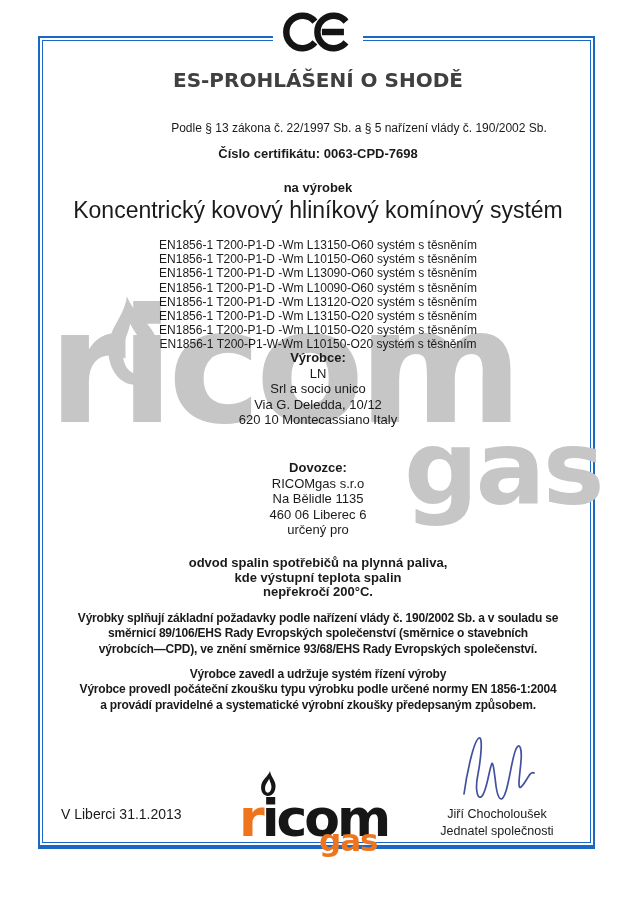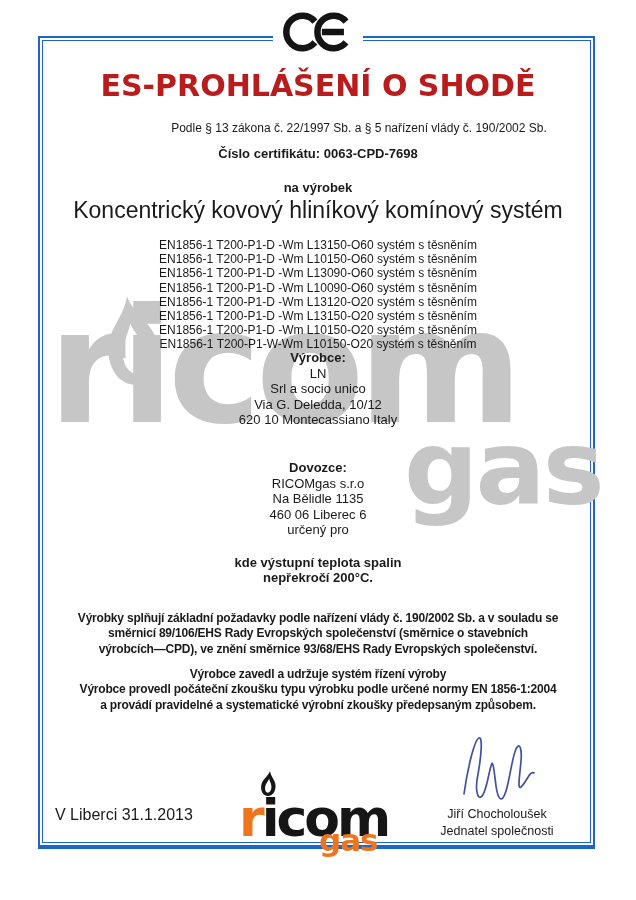--- a/index.html
+++ b/index.html
@@ -27,36 +27,36 @@
     position:absolute;left:48px;top:292px;font-family:"DejaVu Sans",sans-serif;
     font-weight:bold;font-size:158px;line-height:150px;letter-spacing:-6px;
   }
   .wm-gas{
     position:absolute;left:404px;top:416px;font-family:"DejaVu Sans",sans-serif;
     font-weight:bold;font-size:104px;line-height:104px;letter-spacing:-3px;
   }
   .wm-flame{position:absolute;left:102px;top:296px;transform:rotate(-7deg);}
   
   .blk{position:absolute;left:0;width:636px;text-align:center;z-index:3;}
-  .title{top:68px;font-family:"DejaVu Sans",sans-serif;font-weight:bold;font-size:30px;color:#b91c1c;letter-spacing:0px;}
+  .title{top:68px;font-family:"DejaVu Sans",sans-serif;font-weight:bold;font-size:20px;color:#404040;letter-spacing:0px;}
   .law{top:121px;font-size:12px;margin-left:41px;}
   .certnum{top:146px;font-size:13px;font-weight:bold;}
   .intro{top:180px;font-size:13px;font-weight:bold;}
   .product-title{top:197px;font-size:23px;}
   .codes{top:238px;font-size:12px;line-height:14.2px;}
   .addr{font-size:13px;line-height:15.5px;}
   .manufacturer{top:350px;}
   .importer{top:460px;}
   .purpose{top:556px;font-size:13px;font-weight:bold;line-height:14.5px;}
   .para{font-size:12px;font-weight:bold;line-height:15.3px;letter-spacing:-0.2px;}
   .compliance{top:611px;}
   .production{top:667px;}
   .addr .lbl{font-weight:bold;}
   
-  .date{position:absolute;left:55px;top:806px;font-size:16px;z-index:3;}
+  .date{position:absolute;left:61px;top:806px;font-size:14px;z-index:3;}
   .logo{position:absolute;left:239px;top:792px;z-index:3;width:150px;}
   .logo-text{
     font-family:"DejaVu Sans",sans-serif;font-weight:bold;font-size:52px;
     line-height:52px;letter-spacing:-3px;color:#161616;white-space:nowrap;
   }
   .logo-text .orange{color:#ee751d;}
   .logo-flame{position:absolute;left:21px;top:-23px;}
   .logo-gas{
     position:absolute;left:80px;top:33px;font-family:"DejaVu Sans",sans-serif;
     font-weight:bold;font-size:31px;line-height:31px;letter-spacing:-1px;color:#ee751d;
@@ -117,20 +117,21 @@
 
 <div class="blk addr importer">
   <div class="lbl">Dovozce:</div>
   <div>RICOMgas s.r.o</div>
   <div>Na Bělidle 1135</div>
   <div>460 06 Liberec 6</div>
   <div>určený pro</div>
 </div>
 
 <div class="blk purpose">
+  <div>odvod spalin spotřebičů na plynná paliva,</div>
   <div>kde výstupní teplota spalin</div>
   <div>nepřekročí 200°C.</div>
 </div>
 
 <div class="blk para compliance">
   <div>Výrobky splňují základní požadavky podle nařízení vlády č. 190/2002 Sb. a v souladu se</div>
   <div>směrnicí 89/106/EHS Rady Evropských společenství (směrnice o stavebních</div>
   <div>výrobcích—CPD), ve znění směrnice 93/68/EHS Rady Evropských společenství.</div>
 </div>
 

